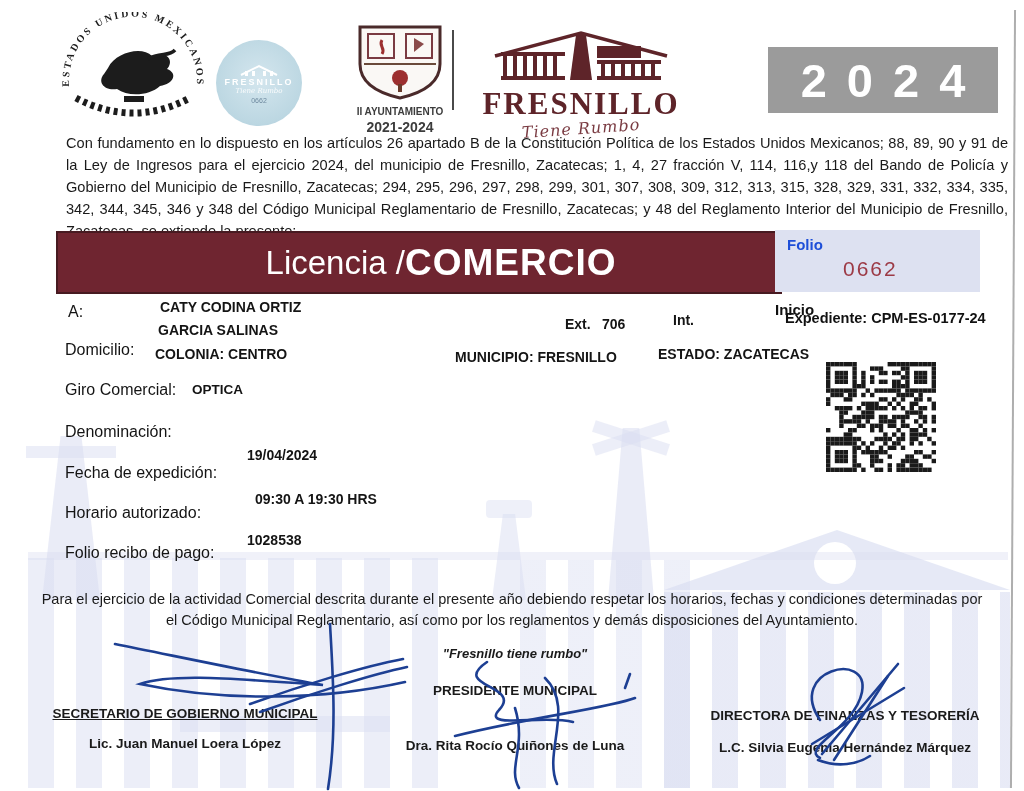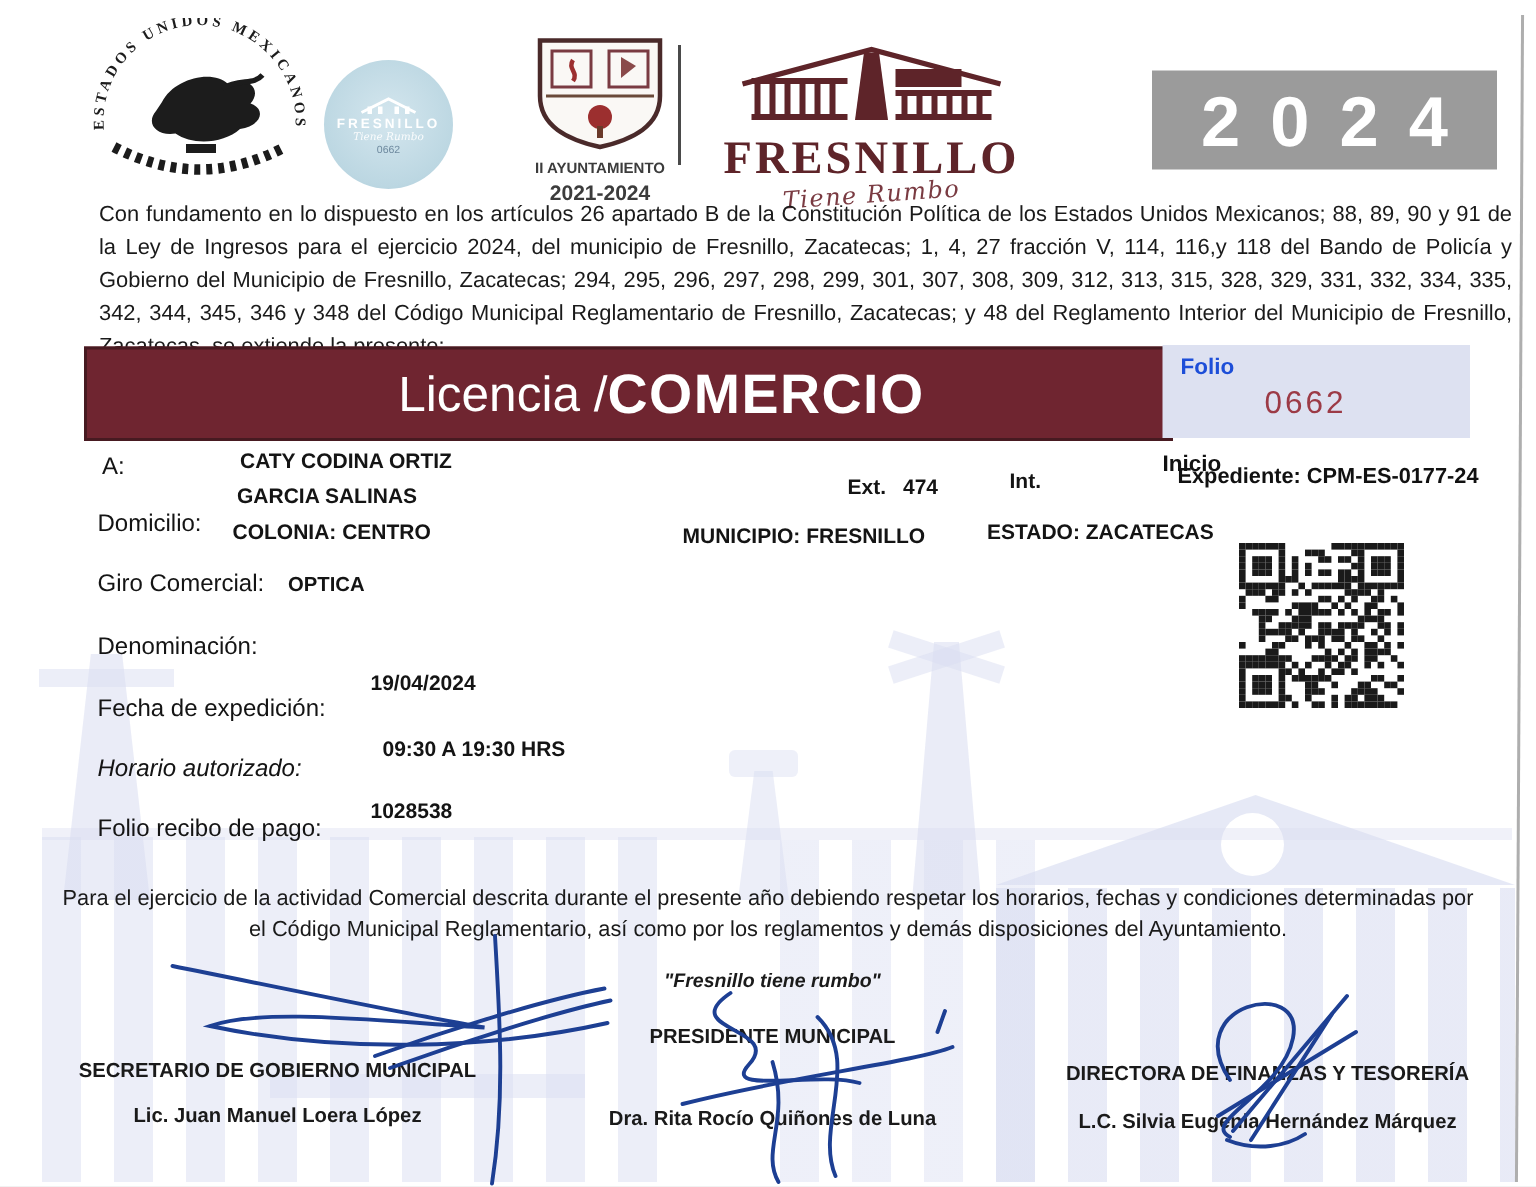--- a/index.html
+++ b/index.html
@@ -152,38 +152,38 @@
 
   <div class="abs z1" style="left:775px;top:301px;">
     <div class="rec" style="font-size:15px;margin-bottom:-8px;">Inicio</div>
     <div class="rec" style="font-size:14.5px;margin-left:10px;">Expediente: CPM-ES-0177-24</div>
   </div>
 
   <span class="lbl abs z1" style="left:68px;top:303px;">A:</span>
   <span class="val abs z1" style="left:160px;top:299px;">CATY CODINA ORTIZ</span>
   <span class="val abs z1" style="left:158px;top:322px;">GARCIA SALINAS</span>
   <span class="val abs z1" style="left:565px;top:316px;">Ext.</span>
-  <span class="val abs z1" style="left:602px;top:316px;">474</span>
+  <span class="val abs z1" style="left:602px;top:316px;">706</span>
   <span class="val abs z1" style="left:673px;top:312px;">Int.</span>
 
   <span class="lbl abs z1" style="left:65px;top:341px;">Domicilio:</span>
   <span class="val abs z1" style="left:155px;top:346px;">COLONIA: CENTRO</span>
   <span class="val abs z1" style="left:455px;top:349px;">MUNICIPIO: FRESNILLO</span>
   <span class="val abs z1" style="left:658px;top:346px;">ESTADO: ZACATECAS</span>
 
   <span class="lbl abs z1" style="left:65px;top:381px;">Giro Comercial:</span>
   <span class="val abs z1" style="left:192px;top:382px;font-size:13.5px;">OPTICA</span>
 
   <span class="lbl abs z1" style="left:65px;top:423px;">Denominación:</span>
 
   <span class="val abs z1" style="left:247px;top:447px;">19/04/2024</span>
   <span class="lbl abs z1" style="left:65px;top:464px;">Fecha de expedición:</span>
 
   <span class="val abs z1" style="left:255px;top:491px;text-align:right;">09:30 A 19:30 HRS</span>
-  <span class="lbl abs z1" style="left:65px;top:504px;font-style:italic;">Horario autorizado:</span>
+  <span class="lbl abs z1" style="left:65px;top:504px;">Horario autorizado:</span>
 
   <span class="val abs z1" style="left:247px;top:532px;">1028538</span>
   <span class="lbl abs z1" style="left:65px;top:544px;">Folio recibo de pago:</span>
 
   <div class="abs z1" style="left:826px;top:362px;width:110px;height:110px;"><svg width="110" height="110" viewBox="0 0 110 110" fill="#1a1a1a">
         <rect x="0.00" y="0.00" width="4.40" height="4.40"></rect>
         <rect x="4.40" y="0.00" width="4.40" height="4.40"></rect>
         <rect x="8.80" y="0.00" width="4.40" height="4.40"></rect>
         <rect x="13.20" y="0.00" width="4.40" height="4.40"></rect>
         <rect x="17.60" y="0.00" width="4.40" height="4.40"></rect>
@@ -528,20 +528,20 @@
     <path d="M64 106 L140 16"></path>
     <path d="M54 96 L146 40"></path>
     <path d="M76 112 L130 28"></path>
     <path d="M60 112 C80 120 100 116 112 108"></path>
   </svg>
 
   <div class="sig-quote abs z1" style="left:420px;top:646px;width:190px;">"Fresnillo tiene rumbo"</div>
   <div class="sig-title abs z1" style="left:420px;top:683px;width:190px;">PRESIDENTE MUNICIPAL</div>
   <div class="sig-name abs z1" style="left:400px;top:738px;width:230px;">Dra. Rita Rocío Quiñones de Luna</div>
 
-  <div class="sig-title abs z1" style="left:45px;top:706px;width:280px;">SECRETARIO DE GOBIERNO MUNICIPAL</div>
+  <div class="sig-title abs z1" style="left:45px;top:706px;width:280px;text-decoration:underline;">SECRETARIO DE GOBIERNO MUNICIPAL</div>
   <div class="sig-name abs z1" style="left:65px;top:736px;width:240px;">Lic. Juan Manuel Loera López</div>
 
   <div class="sig-title abs z1" style="left:705px;top:708px;width:280px;">DIRECTORA DE FINANZAS Y TESORERÍA</div>
   <div class="sig-name abs z1" style="left:715px;top:740px;width:260px;">L.C. Silvia Eugenia Hernández Márquez</div>
 
   <div class="scanline abs z1" style="left:1012px;top:10px;height:778px;"></div>
 </div>
 
 </body></html>

